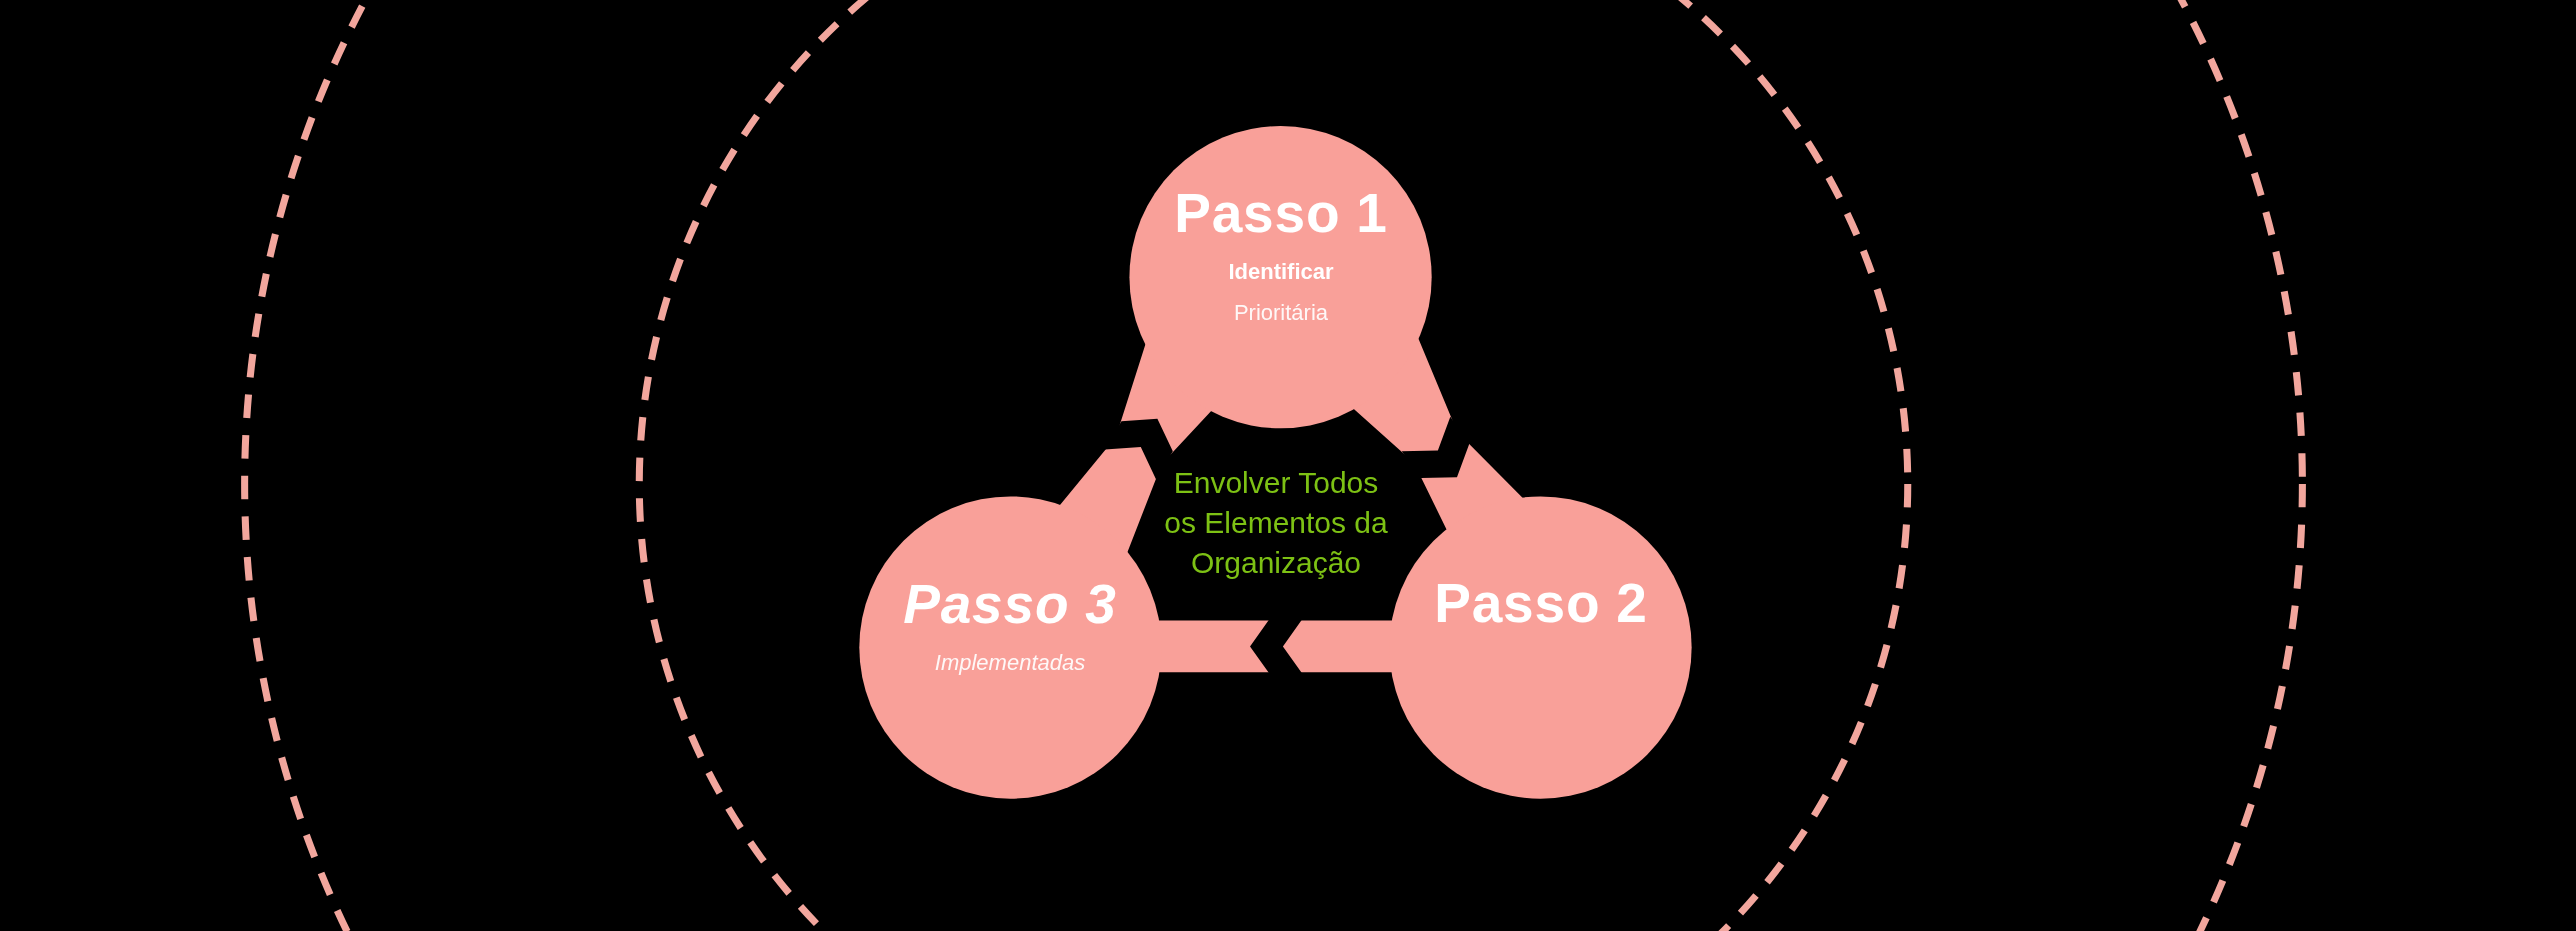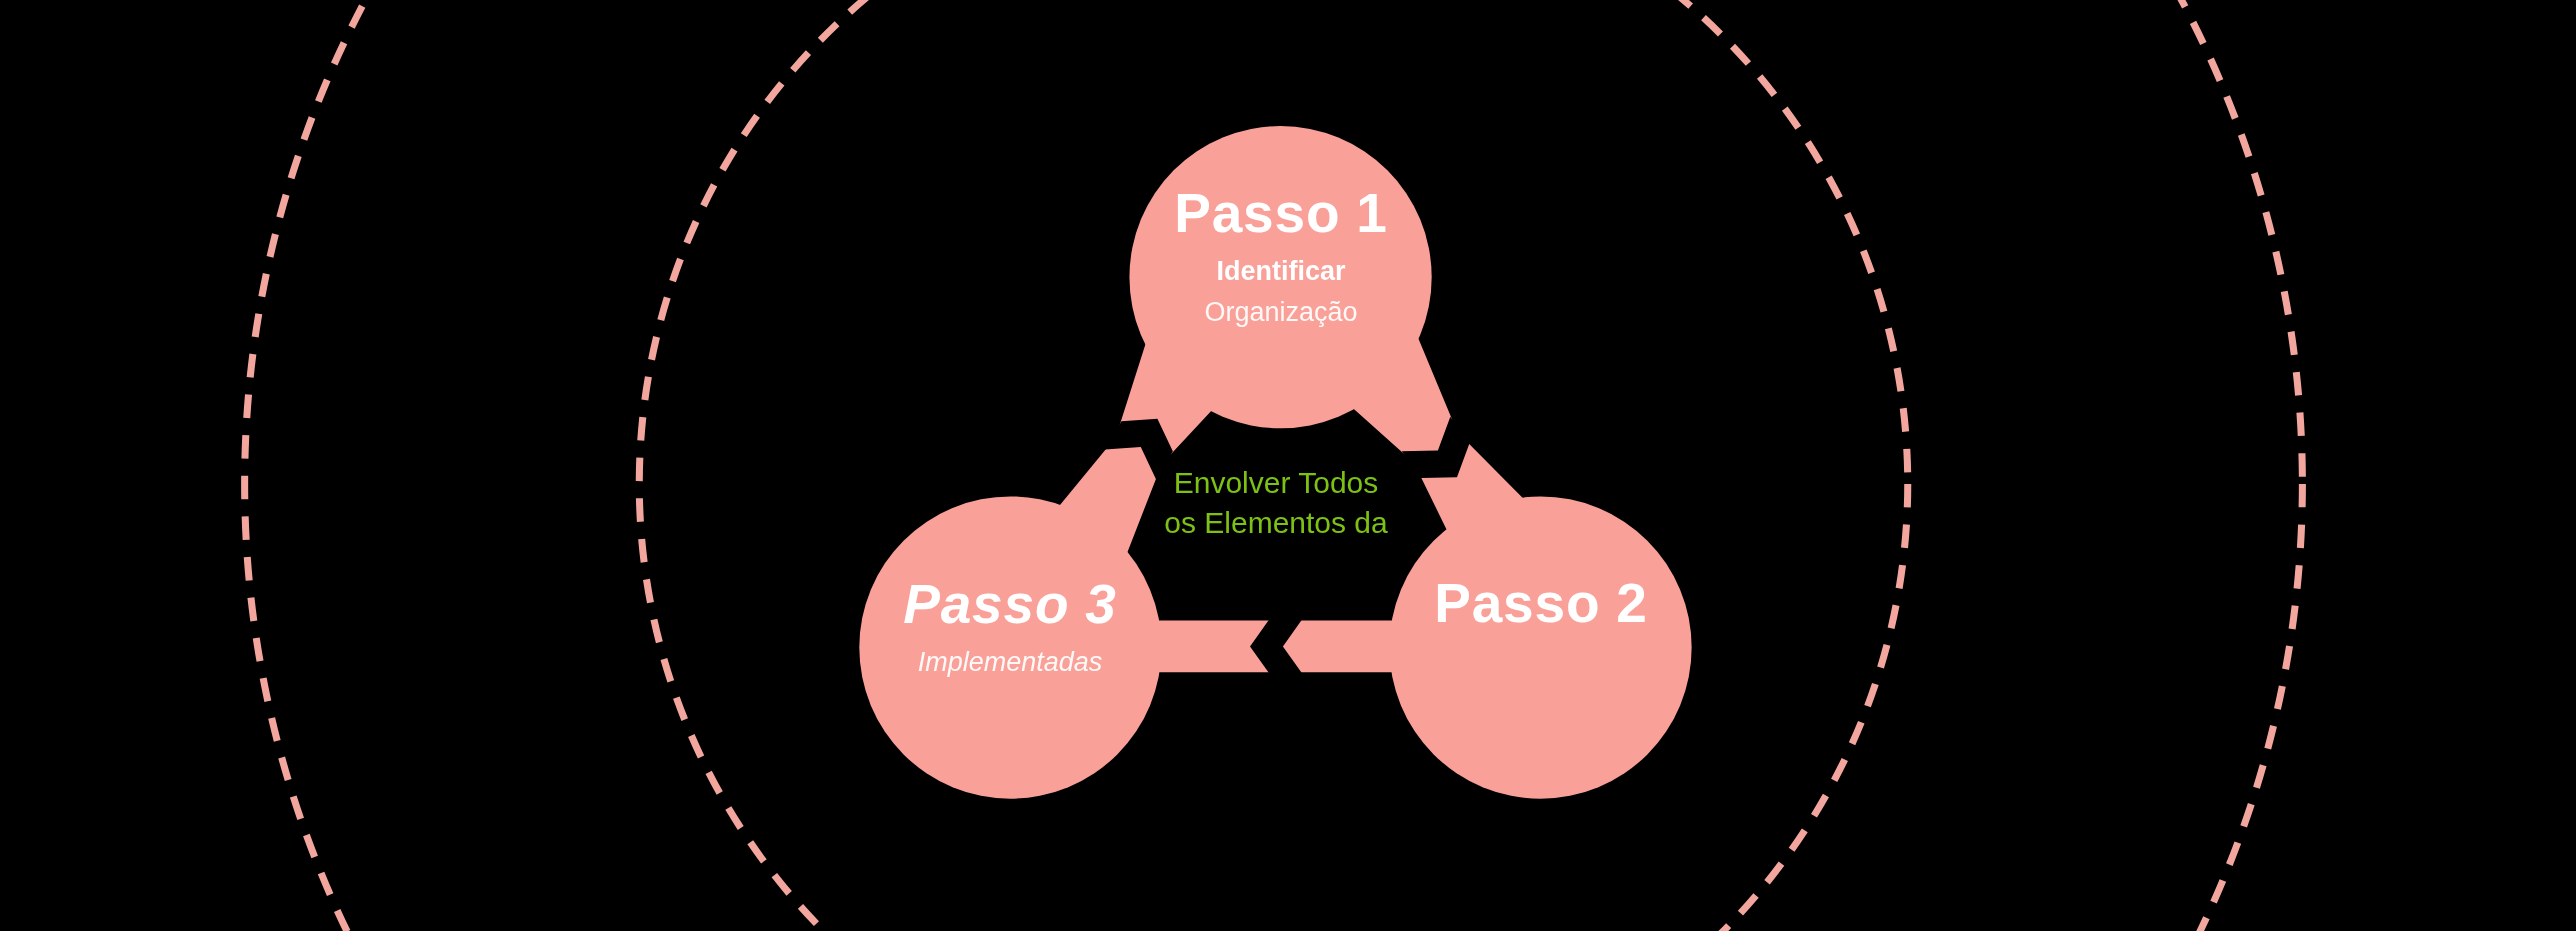--- a/index.html
+++ b/index.html
@@ -30,21 +30,21 @@
   .step-title {
     font-size: 55px;
     line-height: 63px;
     font-weight: 700;
     letter-spacing: 0.8px;
   }
   .step-lines {
     margin-top: 6.3px;
   }
   .step-line {
-    font-size: 27px;
+    font-size: 22px;
     line-height: 41px;
     font-weight: 300;
     opacity: 0.93;
     text-align: center;
   }
   .step-line .em,
   .step-line.em {
     font-weight: 700;
     opacity: 1;
   }
@@ -82,34 +82,35 @@
 
     <circle cx="1635" cy="354" r="193" fill="#F9A099"></circle>
     <circle cx="1967" cy="827" r="193" fill="#F9A099"></circle>
     <circle cx="1290" cy="827" r="193" fill="#F9A099"></circle>
   </svg>
 
   <div class="step-block" style="left:1281px; top:182px;">
     <div class="step-title">Passo 1</div>
     <div class="step-lines">
       <div class="step-line em">Identificar</div>
-      <div class="step-line">Organização</div>
+      <div class="step-line">Prioritária</div>
     </div>
   </div>
 
   <div class="step-block" style="left:1541px; top:572px;">
     <div class="step-title">Passo 2</div>
   </div>
 
   <div class="step-block" style="left:1010px; top:573px;font-style:italic;">
     <div class="step-title">Passo 3</div>
     <div class="step-lines">
       <div class="step-line">Implementadas</div>
     </div>
   </div>
 
   <div class="center-note" style="left:1276px; top:463px;">
     <div class="center-line">Envolver Todos</div>
     <div class="center-line">os Elementos da</div>
+    <div class="center-line">Organização</div>
   </div>
 
 </div>
 
 
 </body></html>

